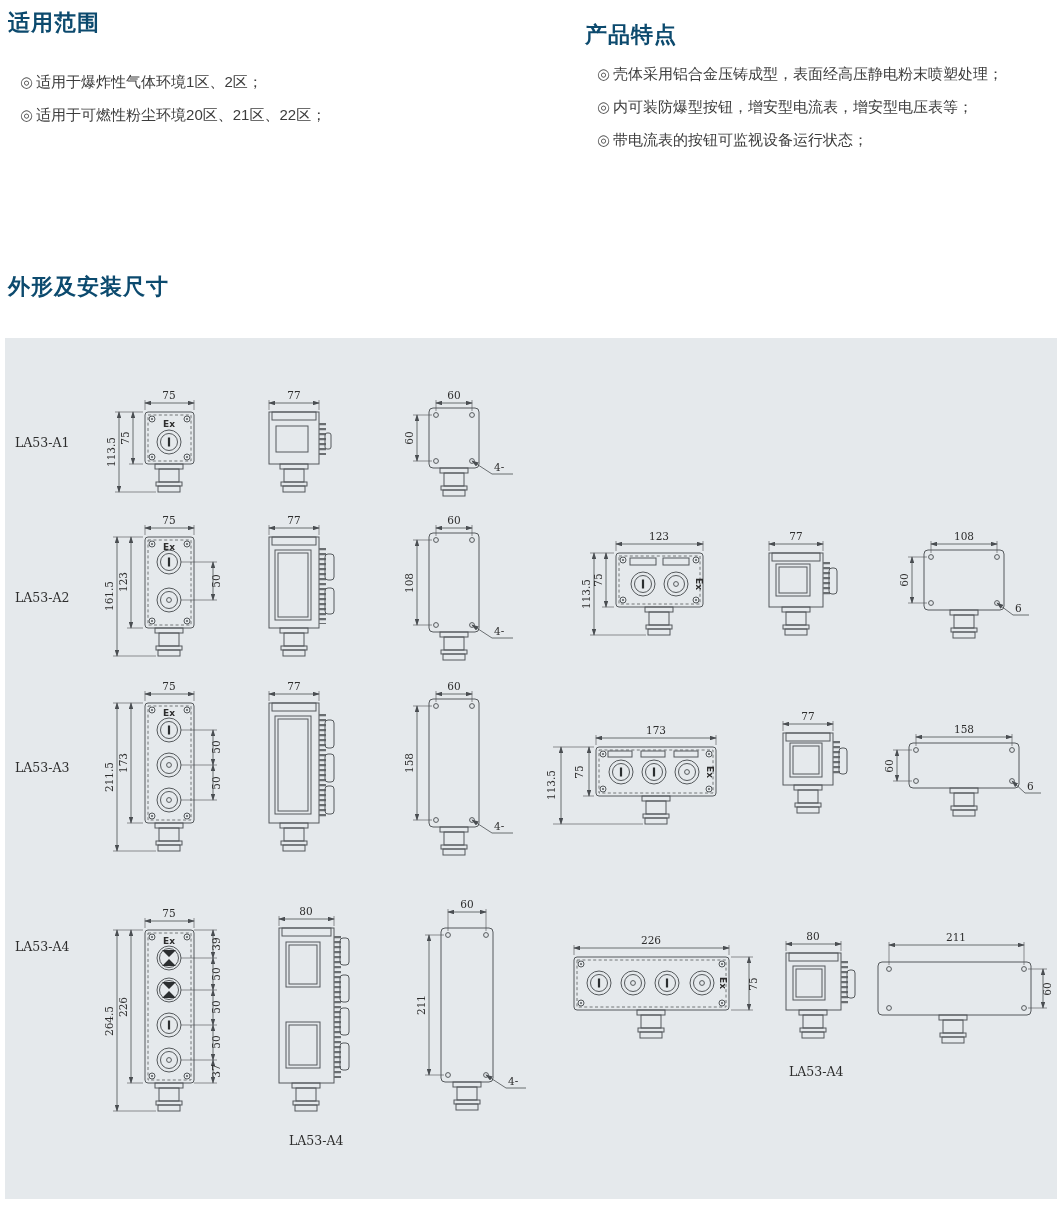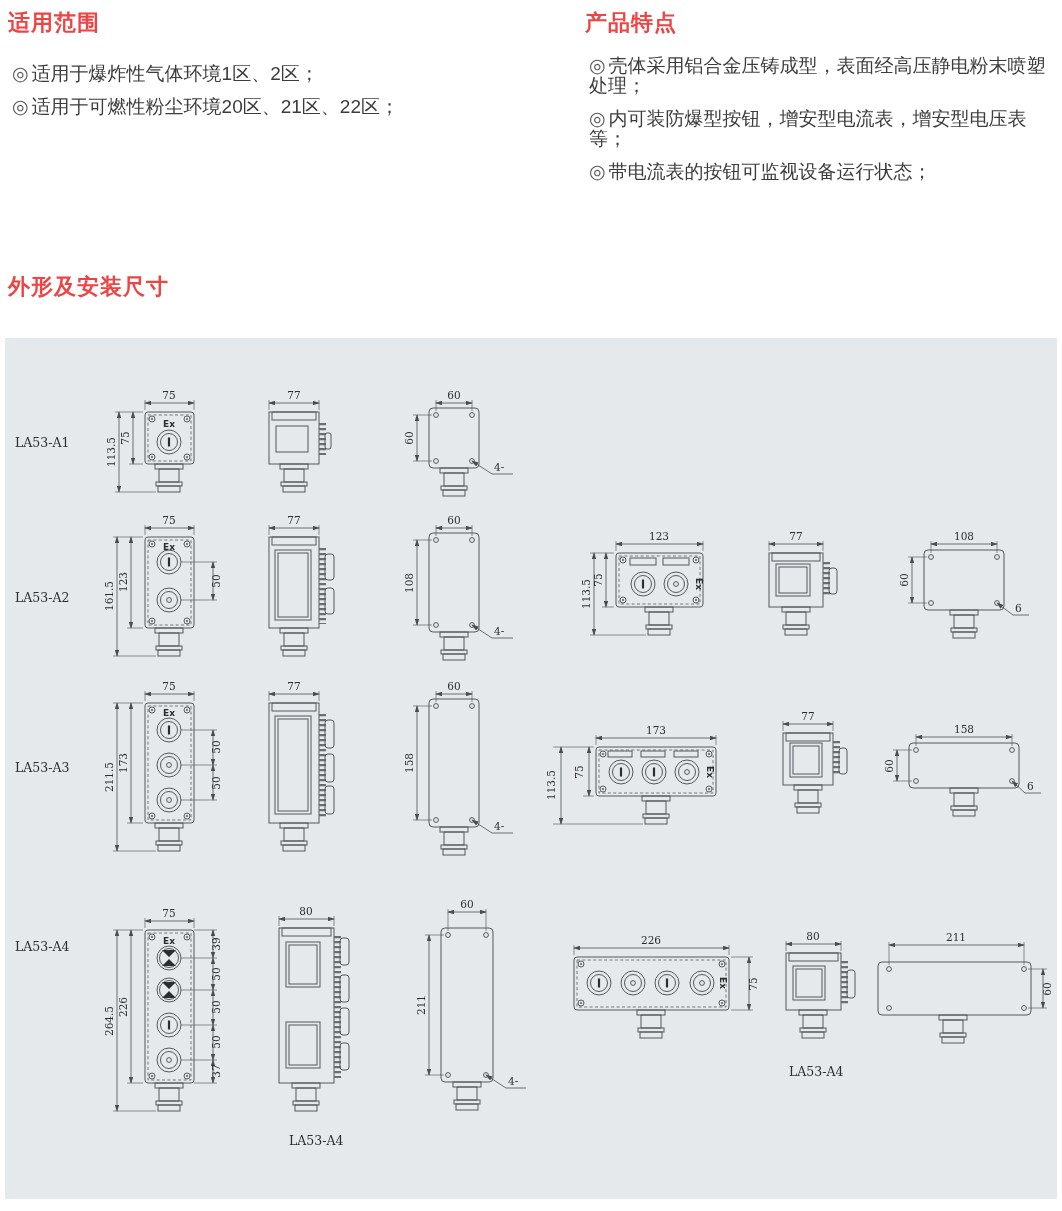--- a/index.html
+++ b/index.html
@@ -1,21 +1,21 @@
 <!DOCTYPE html>
 <html><head>
 <meta charset="utf-8">
 <style>
   html,body{margin:0;padding:0;background:#ffffff;}
   body{width:1062px;height:1211px;position:relative;font-family:"Liberation Sans",sans-serif;color:#3a3a3a;}
-  .sec-title{position:absolute;margin:0;font-size:22px;font-weight:bold;color:#ef4444;letter-spacing:1px;}
+  .sec-title{position:absolute;margin:0;font-size:22px;font-weight:bold;color:#0c4a6e;letter-spacing:1px;}
   #title-scope{left:8px;top:8px;}
-  #title-features{left:585px;top:8px;}
+  #title-features{left:585px;top:20px;}
   #title-dims{left:8px;top:272px;}
-  ul.blist{position:absolute;list-style:none;margin:4px;padding:0;font-size:19px;color:#3c3c3c;}
+  ul.blist{position:absolute;list-style:none;margin:12px;padding:0;font-size:15px;color:#3c3c3c;}
   #list-scope{left:8px;top:60px;width:525px;}
   #list-features{left:585px;top:52px;width:470px;}
   ul.blist li{margin-bottom:13px;line-height:20px;}
   .blt{margin-right:3px;color:#5a5a5a;}
   #panel{position:absolute;left:5px;top:338px;width:1052px;height:861px;background:#E5E9EC;}
   svg{display:block;}
   .ln{fill:none;stroke:#55595c;stroke-width:1;}
   .dsh{fill:none;stroke:#55595c;stroke-width:0.8;stroke-dasharray:3 2.4;}
   .ribs{fill:none;stroke:#6a6e71;stroke-width:7;stroke-dasharray:2.2 2.8;}
   .dim{fill:none;stroke:#4a4e52;stroke-width:0.8;marker-start:url(#ar);marker-end:url(#ar);}

